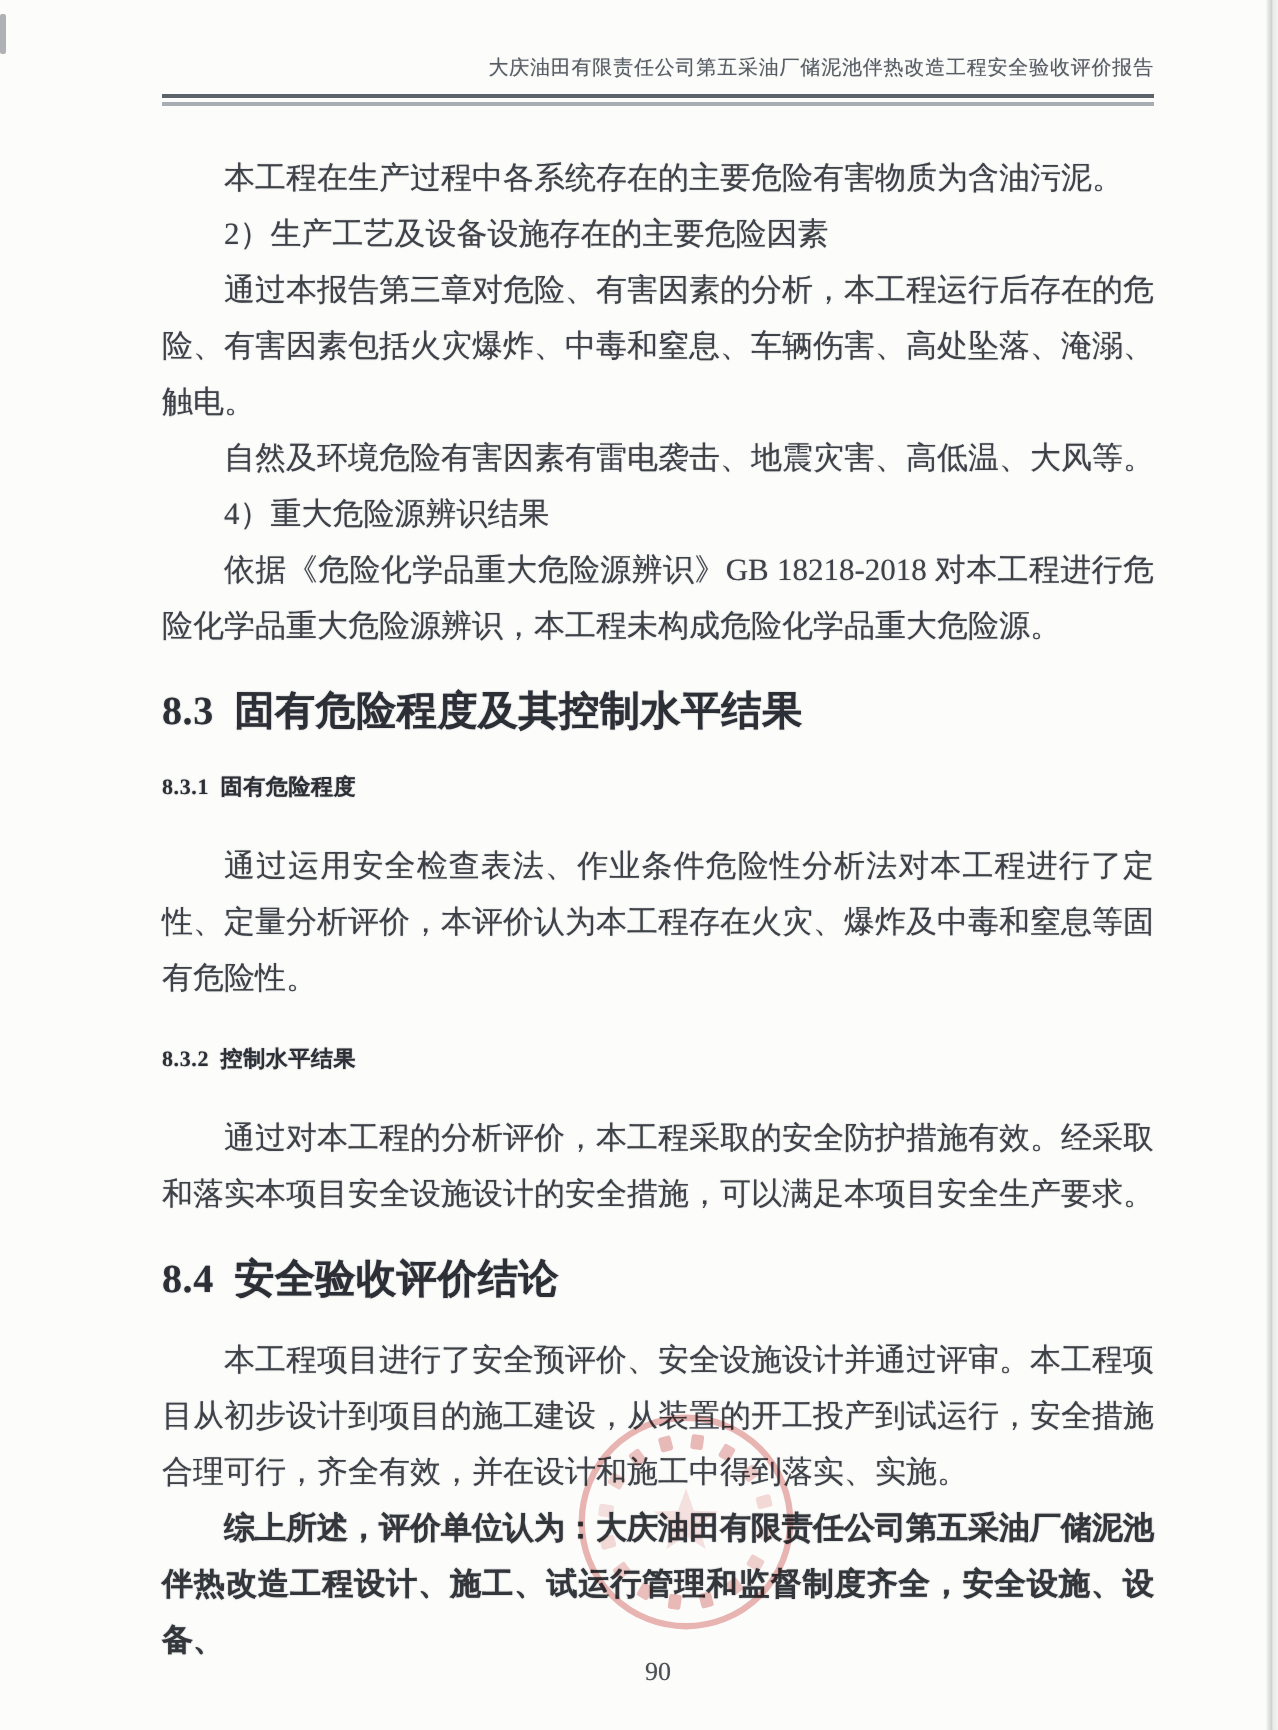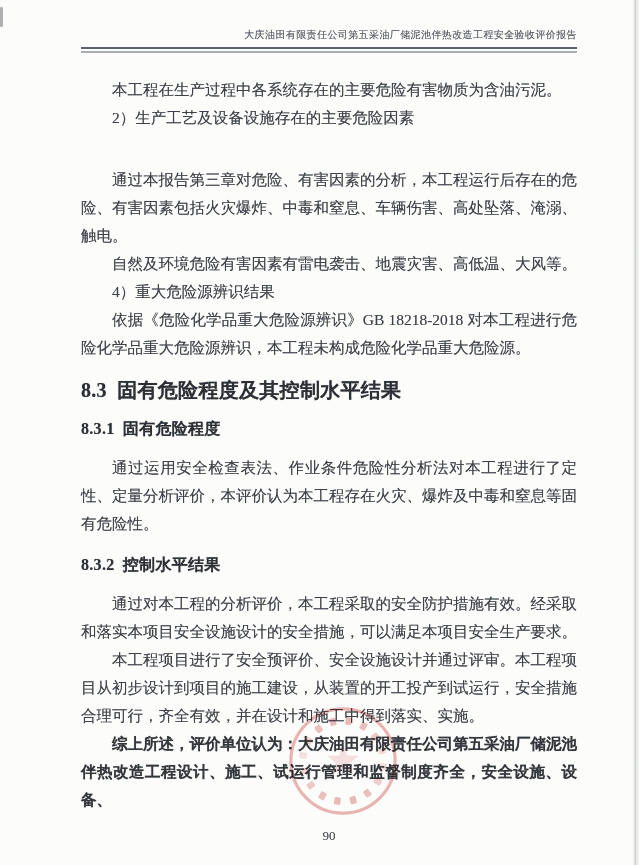--- a/index.html
+++ b/index.html
@@ -55,21 +55,21 @@
     font-weight: 700; color: #33373c;
     text-shadow: 0 0 .7px rgba(44,48,54,.6);
   }
   .body-text h2 {
     font-size: 20px; line-height: 24px; font-weight: 700;
     color: #2c3036; letter-spacing: .3px;
     margin: 16px 0 15px;
     text-shadow: 0 0 .7px rgba(44,48,54,.55);
   }
   .body-text h3 {
-    font-size: 16px; line-height: 23px; font-weight: 700;
+    font-size: 11px; line-height: 23px; font-weight: 700;
     color: #2c3036; letter-spacing: .3px;
     margin: 15px 0 14px;
     text-shadow: 0 0 .7px rgba(44,48,54,.55);
   }
   .seal {
     position: absolute;
     left: 284px; top: 702px;
     width: 118px; height: 118px;
     mix-blend-mode: multiply;
     opacity: .9;
@@ -90,29 +90,30 @@
   <div class="corner-mark"></div>
 
   <div class="content">
     <div class="header-title">大庆油田有限责任公司第五采油厂储泥池伴热改造工程安全验收评价报告</div>
     <div class="rule"></div>
 
     <div class="body-text">
 
     <p class="p" style="text-indent: 2em;">本工程在生产过程中各系统存在的主要危险有害物质为含油污泥。</p>
         <p class="p" style="text-indent: 2em;">2）生产工艺及设备设施存在的主要危险因素</p>
-        <p class="p" style="text-indent: 2em; margin-top: 34px;">通过本报告第三章对危险、有害因素的分析，本工程运行后存在的危险、有害因素包括火灾爆炸、中毒和窒息、车辆伤害、高处坠落、淹溺、触电。</p>
+        <p class="p" style="text-indent: 2em;">通过本报告第三章对危险、有害因素的分析，本工程运行后存在的危险、有害因素包括火灾爆炸、中毒和窒息、车辆伤害、高处坠落、淹溺、触电。</p>
         <p class="p" style="text-indent: 2em;">自然及环境危险有害因素有雷电袭击、地震灾害、高低温、大风等。</p>
         <p class="p" style="text-indent: 2em;">4）重大危险源辨识结果</p>
         <p class="p" style="text-indent: 2em;">依据《危险化学品重大危险源辨识》GB 18218-2018 对本工程进行危险化学品重大危险源辨识，本工程未构成危险化学品重大危险源。</p>
         <h2 class="h2">8.3 固有危险程度及其控制水平结果</h2>
         <h3 class="h3">8.3.1 固有危险程度</h3>
         <p class="p" style="text-indent: 2em;">通过运用安全检查表法、作业条件危险性分析法对本工程进行了定性、定量分析评价，本评价认为本工程存在火灾、爆炸及中毒和窒息等固有危险性。</p>
         <h3 class="h3">8.3.2 控制水平结果</h3>
         <p class="p" style="text-indent: 2em;">通过对本工程的分析评价，本工程采取的安全防护措施有效。经采取和落实本项目安全设施设计的安全措施，可以满足本项目安全生产要求。</p>
+        <h2 class="h2">8.4 安全验收评价结论</h2>
         <p class="p" style="text-indent: 2em;">本工程项目进行了安全预评价、安全设施设计并通过评审。本工程项目从初步设计到项目的施工建设，从装置的开工投产到试运行，安全措施合理可行，齐全有效，并在设计和施工中得到落实、实施。</p>
         <p class="p-bold" style="text-indent: 2em;">综上所述，评价单位认为：大庆油田有限责任公司第五采油厂储泥池伴热改造工程设计、施工、试运行管理和监督制度齐全，安全设施、设备、</p>
       </div>
   </div>
 
   <svg class="seal" viewBox="0 0 120 120" aria-hidden="true">
     <g id="seal-root">
       <circle cx="60" cy="60" r="53" fill="none" stroke="#d4635d" stroke-width="3.2" opacity="0.52"></circle>
       <path d="M60,43 L64.1,54.3 L76.2,54.7 L66.7,62.2 L70,73.8 L60,67 L50,73.8 L53.3,62.2 L43.8,54.7 L55.9,54.3 Z" fill="#d4635d" opacity="0.2"></path>
       <g id="seal-marks" fill="#cf5b55">

